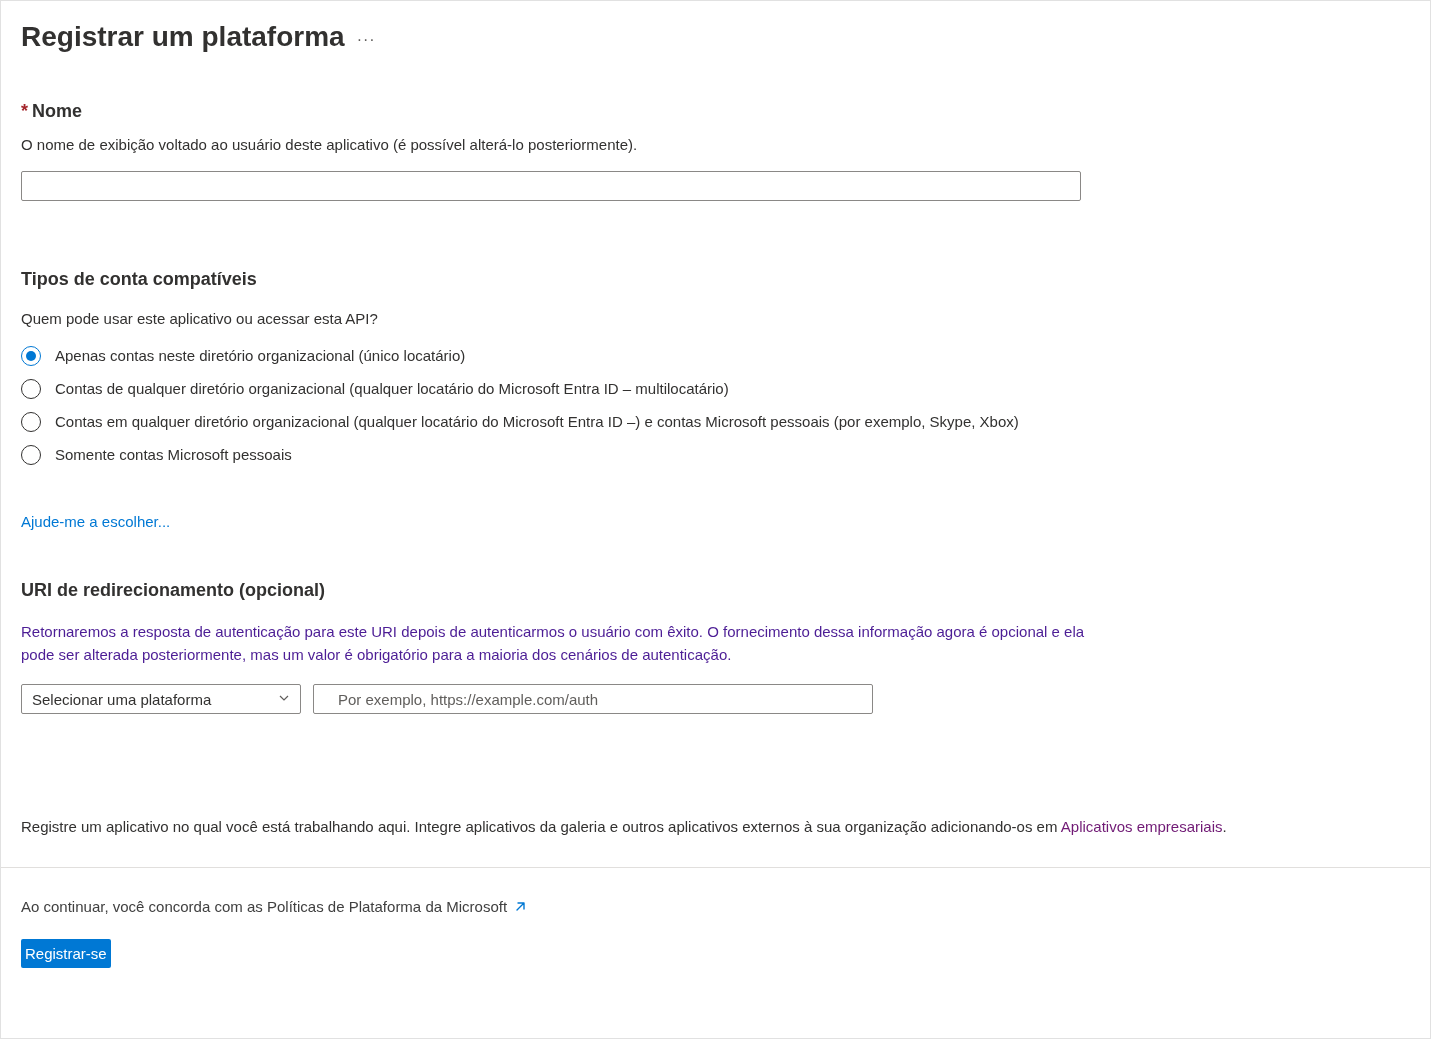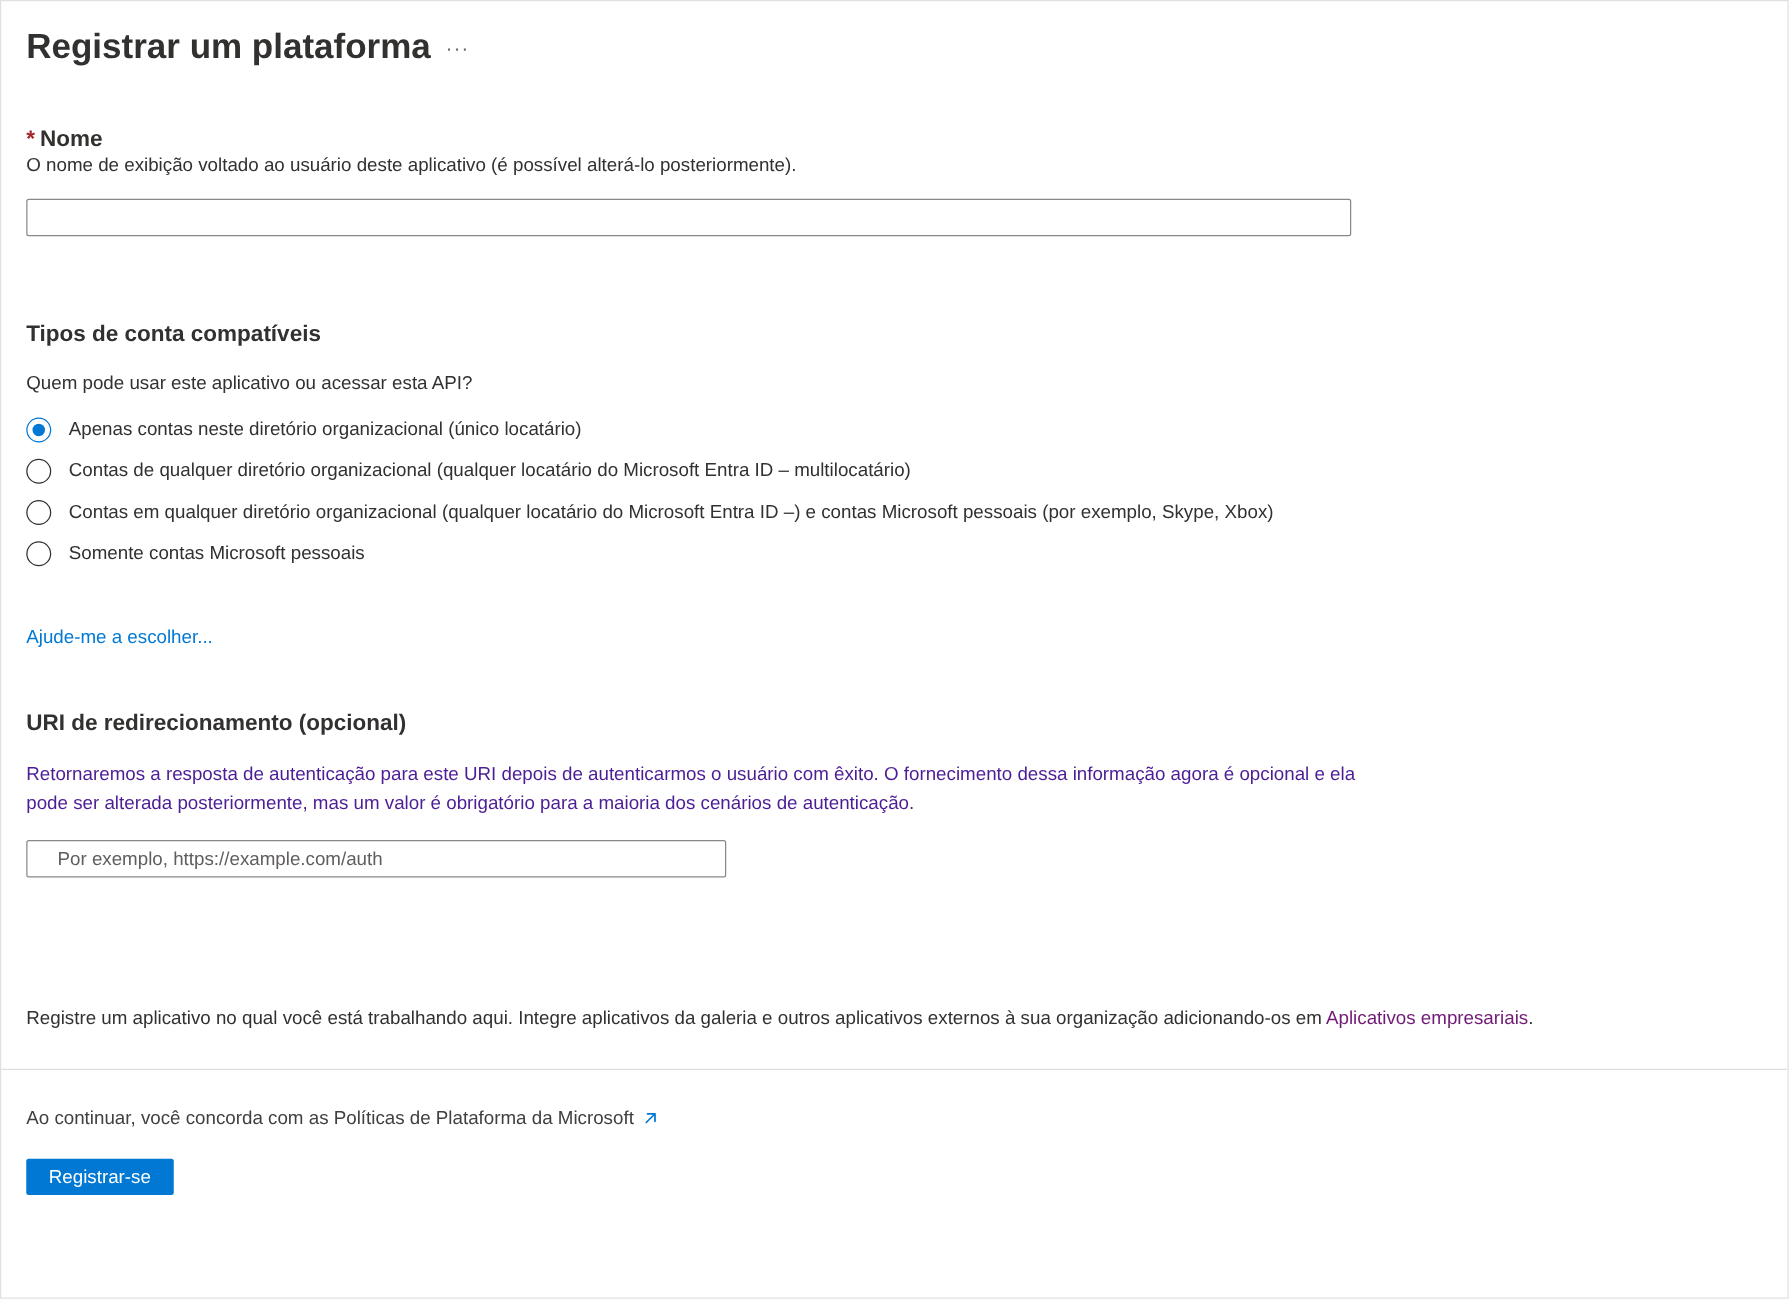--- a/index.html
+++ b/index.html
@@ -32,21 +32,21 @@
     .more-icon {
       font-size: 16px;
       color: #605e5c;
       letter-spacing: 1px;
       cursor: pointer;
       padding-top: 6px;
     }
     .field-label {
       font-size: 18px;
       font-weight: 600;
-      margin-bottom: 2px;
+      margin-bottom: 14px;
     }
     .required-asterisk {
       color: #a4262c;
       margin-right: 4px;
     }
     .field-description {
       font-size: 15px;
       color: #323130;
       margin-bottom: 18px;
     }
@@ -180,21 +180,21 @@
       gap: 6px;
     }
     .external-icon {
       display: inline-flex;
     }
     .register-button {
       margin-top: 24px;
       background: #0078d4;
       color: #fff;
       border: none;
-      padding: 6px 18px;
+      padding: 6px 4px;
       font-size: 15px;
       font-family: inherit;
       cursor: pointer;
       border-radius: 2px;
     }
     .desc-multi {
       font-size: 15px;
       color: #4c1d95;
       line-height: 1.5;
       margin-bottom: 18px;
@@ -247,20 +247,28 @@
   </div>
 
   <a class="help-link">Ajude-me a escolher...</a>
 </div>
 
 
 <div class="section-block" style="margin-top:50px">
   <div class="section-heading">URI de redirecionamento (opcional)</div>
   <div class="desc-multi">Retornaremos a resposta de autenticação para este URI depois de autenticarmos o usuário com êxito. O fornecimento dessa informação agora é opcional e ela pode ser alterada posteriormente, mas um valor é obrigatório para a maioria dos cenários de autenticação.</div>
   <div class="redirect-row">
+    <div class="platform-select">
+      <span>Selecionar uma plataforma</span>
+      <span class="chevron-down">
+        <svg width="12" height="12" viewBox="0 0 12 12">
+            <path d="M2 4 L6 8 L10 4" stroke="#605e5c" stroke-width="1.2" fill="none"></path>
+          </svg>
+      </span>
+    </div>
     <input type="text" class="redirect-input" placeholder="Por exemplo, https://example.com/auth" style="">
   </div>
 </div>
 
 
 <div class="footer-note">
   <span>Registre um aplicativo no qual você está trabalhando aqui. Integre aplicativos da galeria e outros aplicativos externos à sua organização adicionando-os em </span><a class="inline-link">Aplicativos empresariais</a><span>.</span>
 </div>
 
 <hr class="divider">

